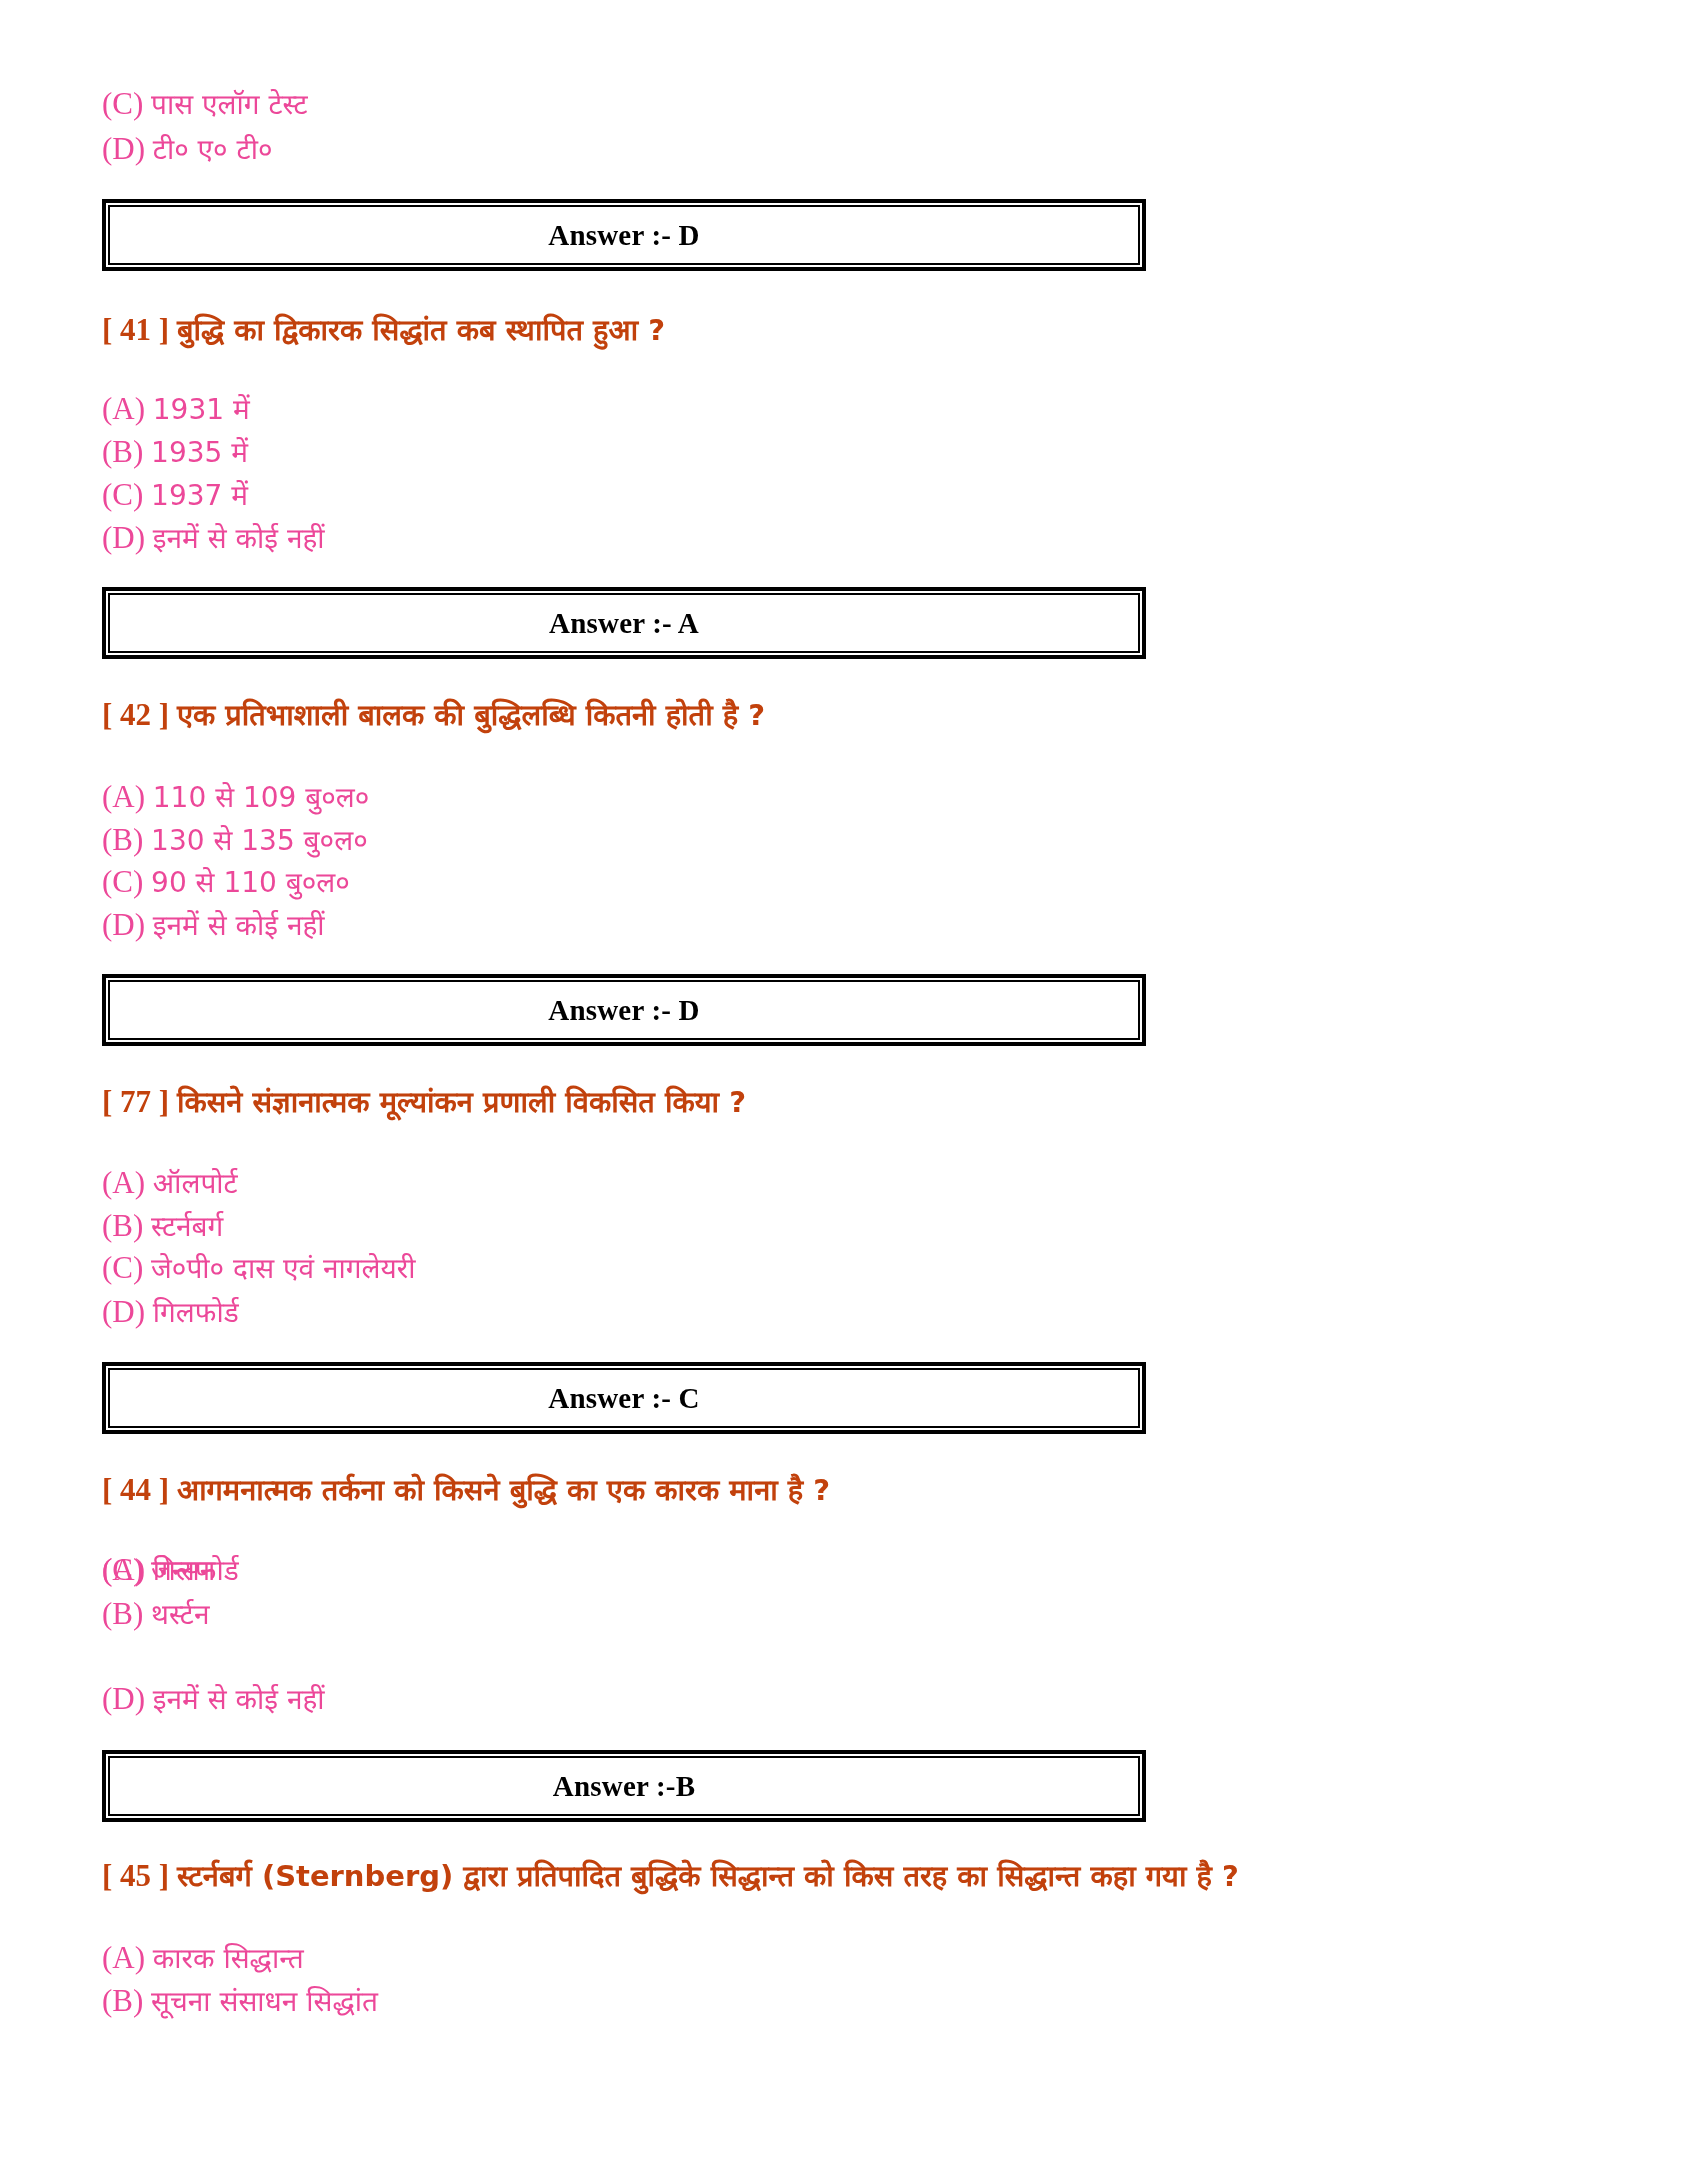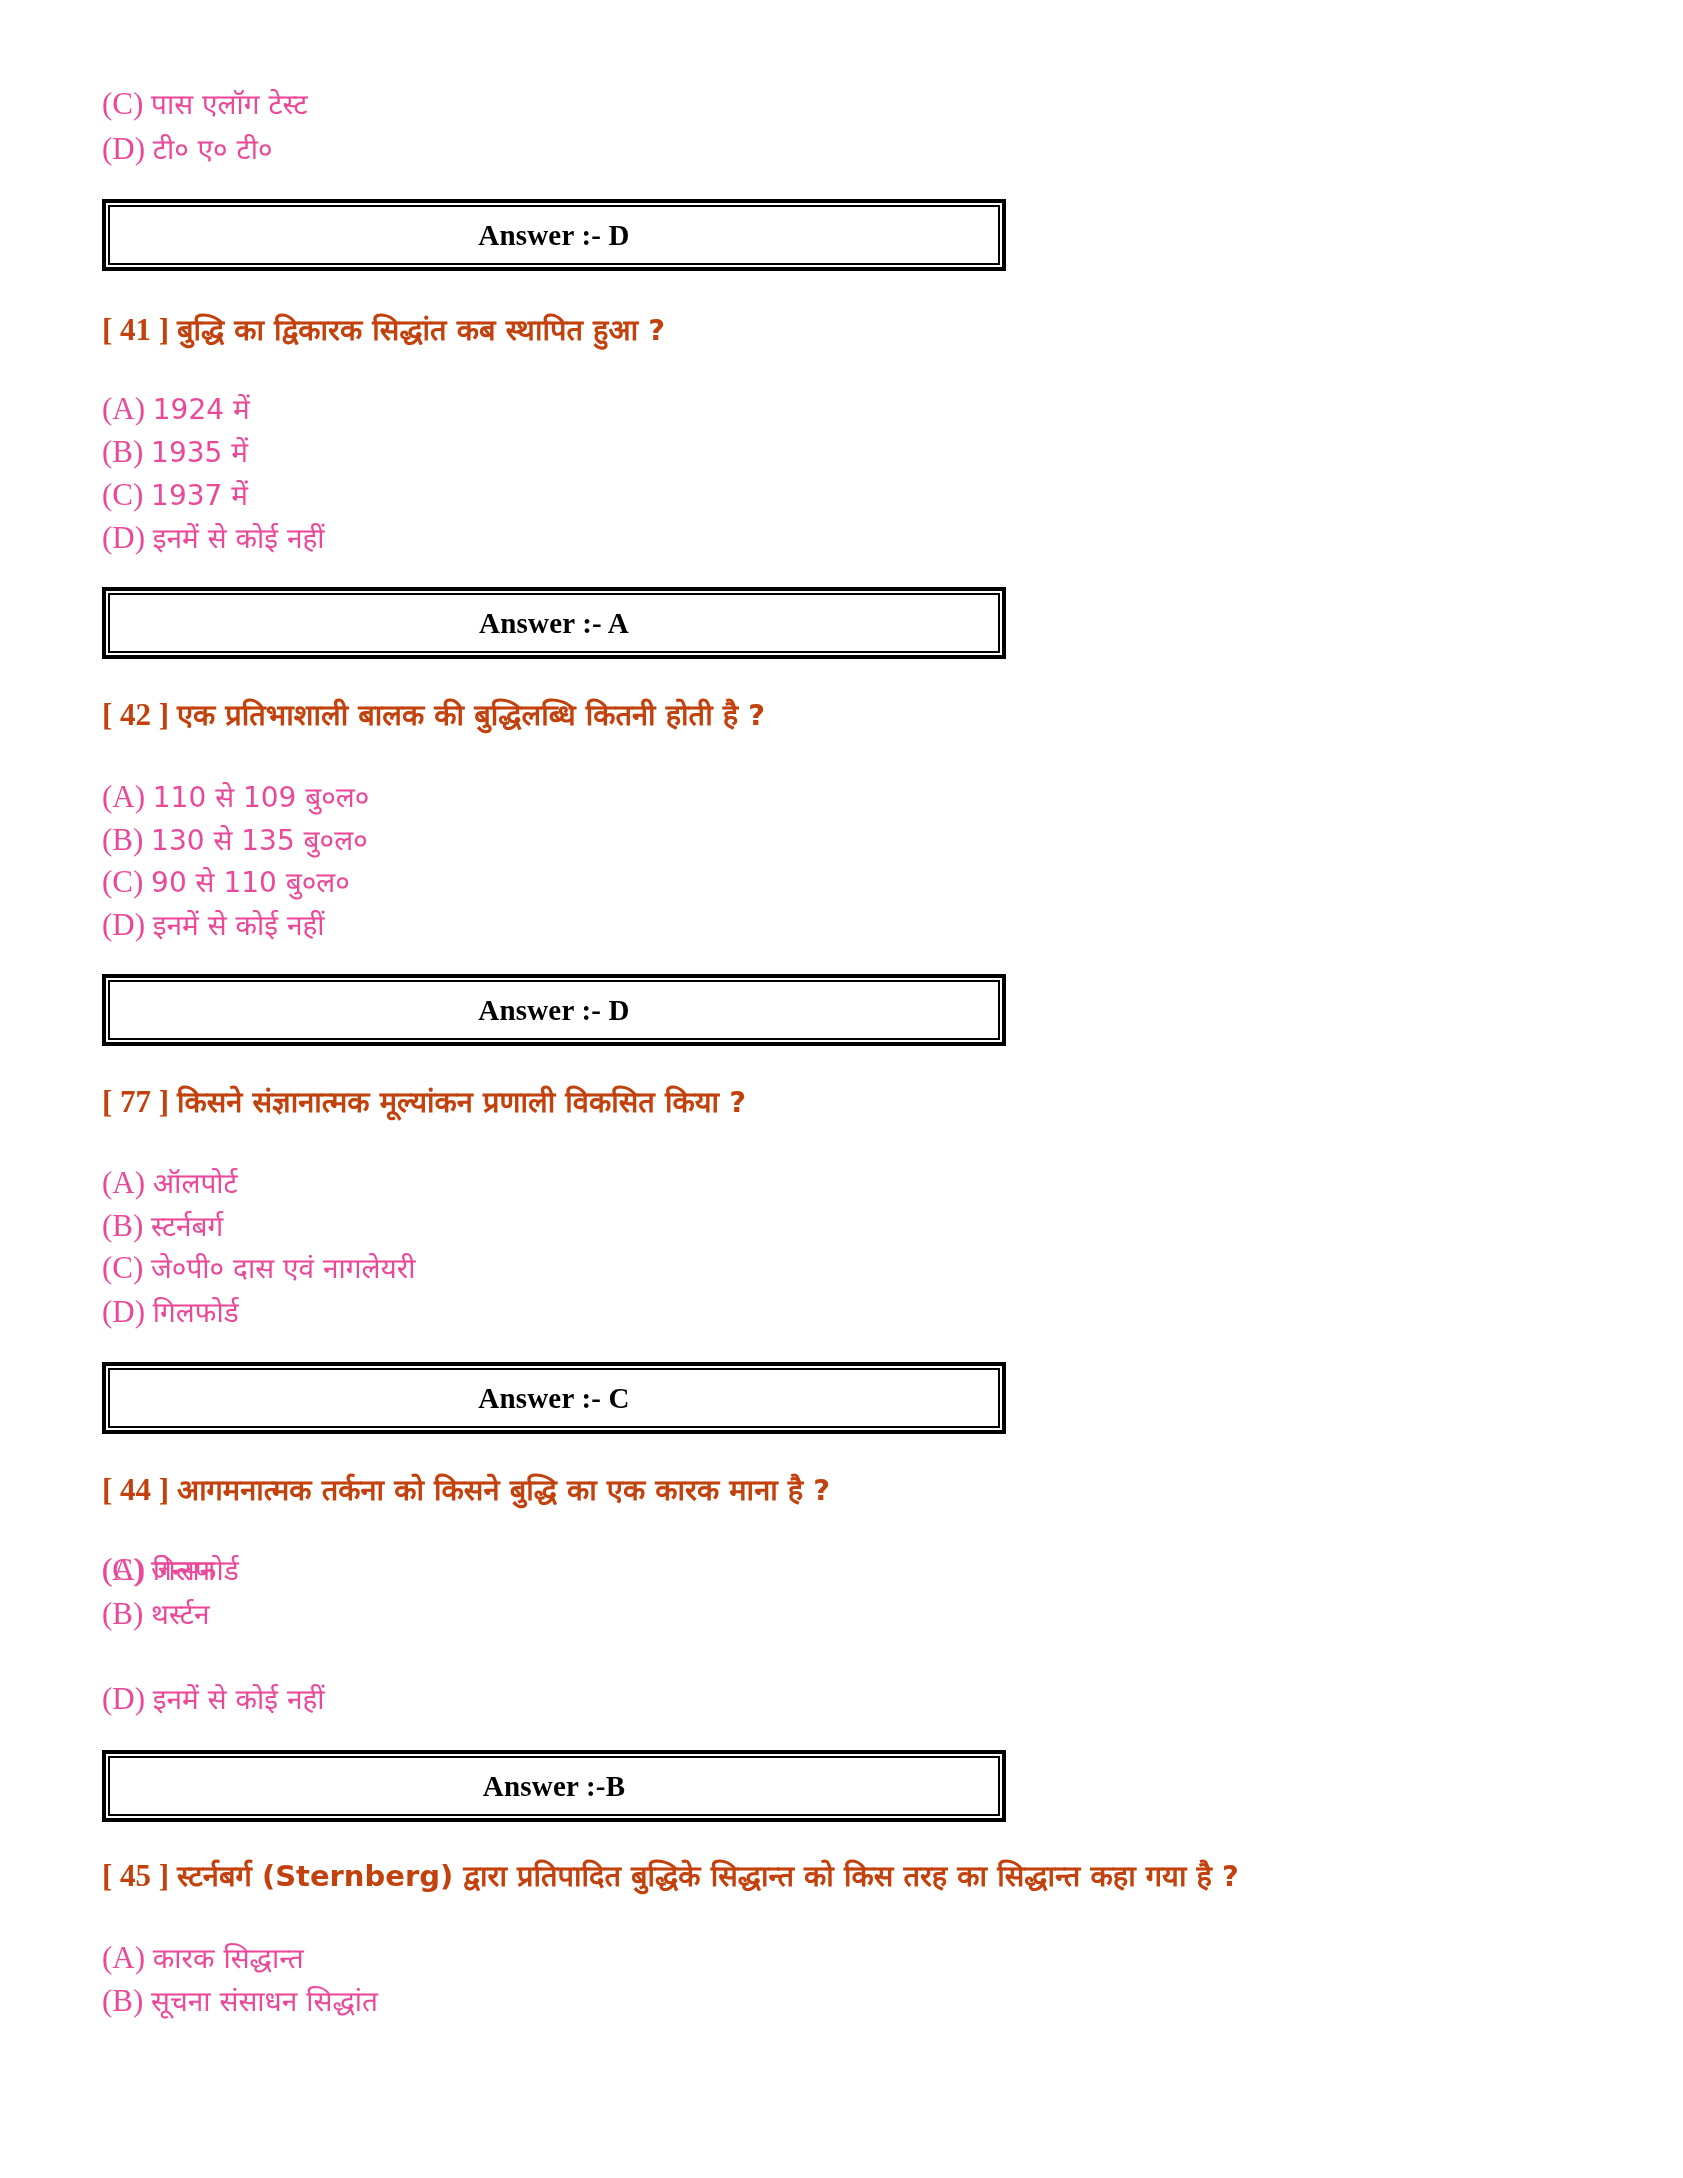--- a/index.html
+++ b/index.html
@@ -44,21 +44,21 @@
       font-weight: bold;
     }
     .question .qtext {
       font-family: "DejaVu Sans", "Liberation Sans", sans-serif;
       font-size: 29px;
       font-weight: bold;
     }
     .answer-box {
       position: absolute;
       left: 102px;
-      width: 904px;
+      width: 1044px;
       height: 72px;
       box-sizing: border-box;
       border: 4px solid #000000;
       padding: 2px;
       background: #ffffff;
     }
     .answer-inner {
       width: 100%;
       height: 100%;
       box-sizing: border-box;
@@ -90,21 +90,21 @@
     <span class="answer-label">Answer :- D</span>
   </div>
 </div>
 
 <div class="question" style="top:310px;">
   <span class="qnum">[ 41 ]</span>
   <span class="qtext">बुद्धि का द्विकारक सिद्धांत कब स्थापित हुआ ?</span>
 </div>
 <div class="opt" style="top:387px;">
   <span class="letter">(A)</span>
-  <span class="text">1924 में</span>
+  <span class="text">1931 में</span>
 </div>
 <div class="opt" style="top:430px;">
   <span class="letter">(B)</span>
   <span class="text">1935 में</span>
 </div>
 <div class="opt" style="top:473px;">
   <span class="letter">(C)</span>
   <span class="text">1937 में</span>
 </div>
 <div class="opt" style="top:516px;">

